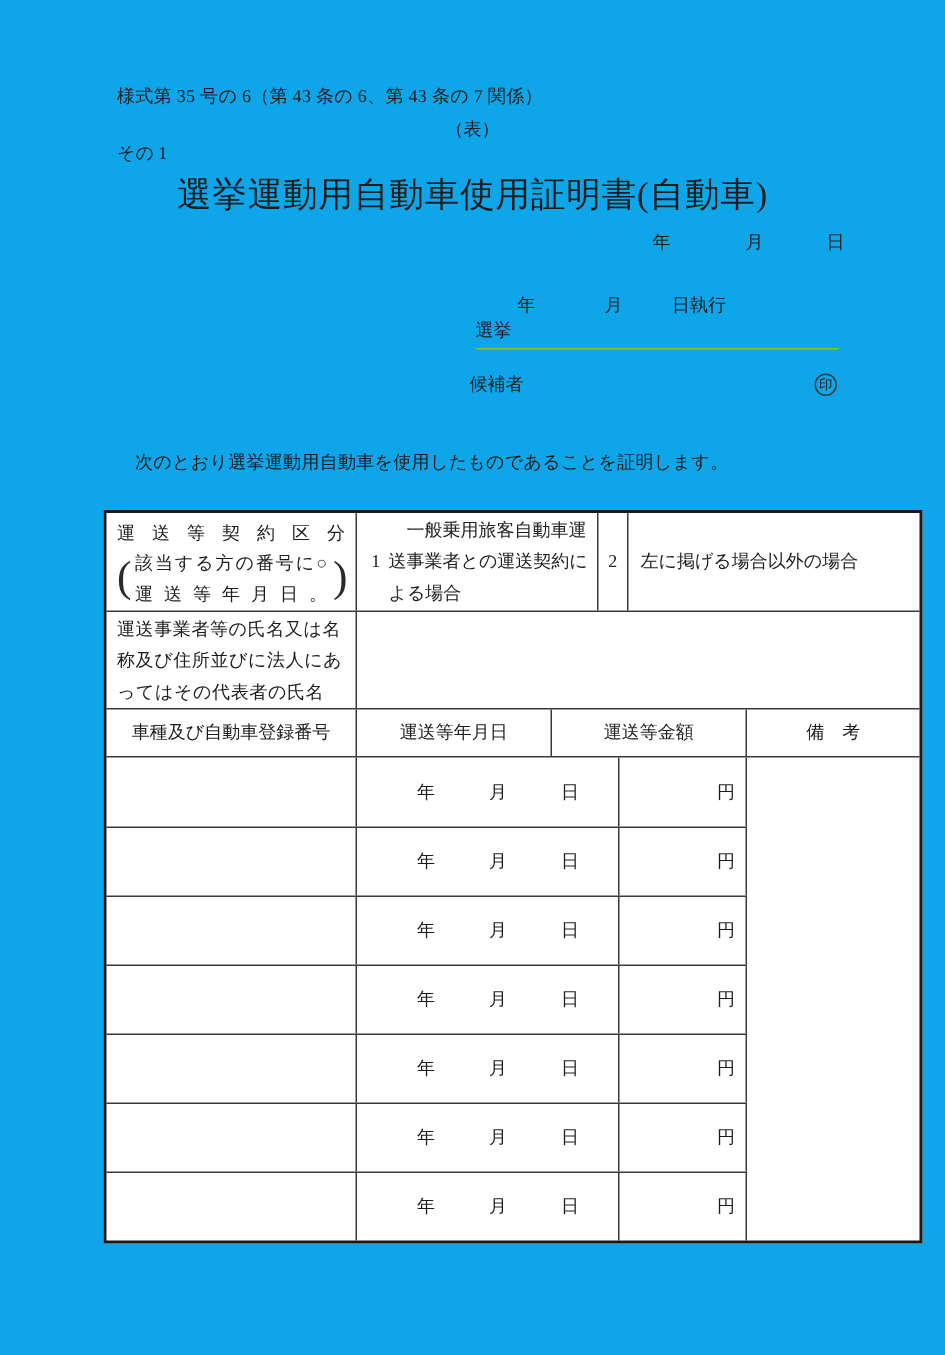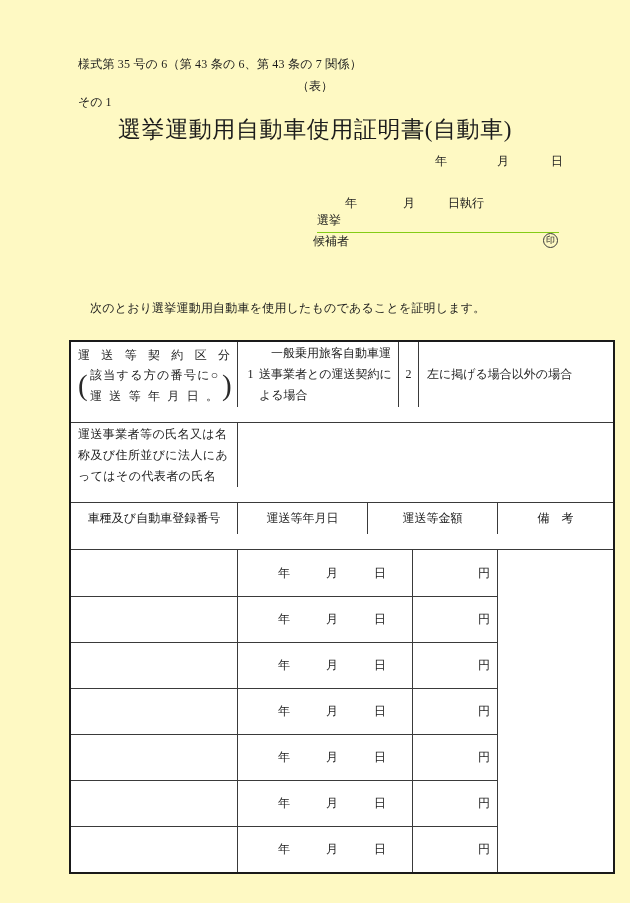--- a/index.html
+++ b/index.html
@@ -1,21 +1,21 @@
 <!DOCTYPE html>
 <html><head>
 <meta charset="utf-8">
 <style>
   * { box-sizing: border-box; margin: 0; padding: 0; }
   html, body { background: #ffffff; }
   .page {
     position: relative;
     width: 630px;
     height: 903px;
-    background: #fef9c3;
+    background: #0ea5e9;
     color: #1c1c1c;
     font-family: "Liberation Serif", "DejaVu Serif", serif;
     font-size: 12px;
     overflow: hidden;
   }
   .abs { position: absolute; white-space: nowrap; }
 
   .form-number { left: 78px; top: 56px; letter-spacing: 0.2px; }
   .side-label  { left: 0; right: 0; top: 78px; text-align: center; }
   .part-label  { left: 78px; top: 94px; }
@@ -28,38 +28,38 @@
   .d2-year  { left: 345px; top: 195px; }
   .d2-month { left: 403px; top: 195px; }
   .d2-day   { left: 448px; top: 195px; }
 
   .election-line {
     left: 317px; top: 212px; width: 242px; height: 21px;
     border-bottom: 1px solid #84cc16;
     text-align: left;
   }
   .candidate-row {
-    left: 313px; top: 233px; width: 245px;
-    display: flex; justify-content: space-between; 
+    left: 313px; top: 248px; width: 245px;
+    display: flex; justify-content: space-between; align-items: center;
   }
   .seal {
     width: 15px; height: 15px; border: 1px solid #3a3a3a; border-radius: 50%;
     display: inline-flex; align-items: center; justify-content: center;
     font-size: 9px; line-height: 1;
   }
 
   .statement { left: 78px; top: 300px; text-indent: 1em; letter-spacing: 0.2px; }
 
   
   .form-table {
     position: absolute; left: 69px; top: 340px; width: 546px;
     border: 2px solid #1a1a1a; background: #fff;
   }
   .trow { display: flex; }
-  .trow + .trow, .data-area { border-top: 1px solid #3a3a3a; margin-top: 15px; }
+  .trow + .trow, .data-area { border-top: 1px solid #3a3a3a; }
   .br { border-right: 1px solid #3a3a3a; }
 
   
   .row-contract { height: 65px; }
   .cell-category { width: 167px; padding: 3px 7px 0 7px; }
   .cat-title { text-align: justify; text-align-last: justify; height: 20px; line-height: 20px; }
   .cat-note  { display: flex; align-items: stretch; height: 42px; }
   .paren { font-size: 29px; line-height: 40px; width: 8px; flex: none; color: #2a2a2a; }
   .paren.close { text-align: right; }
   .note-lines { flex: 1; padding: 0 4px; font-family: Liberation Serif, serif; }

